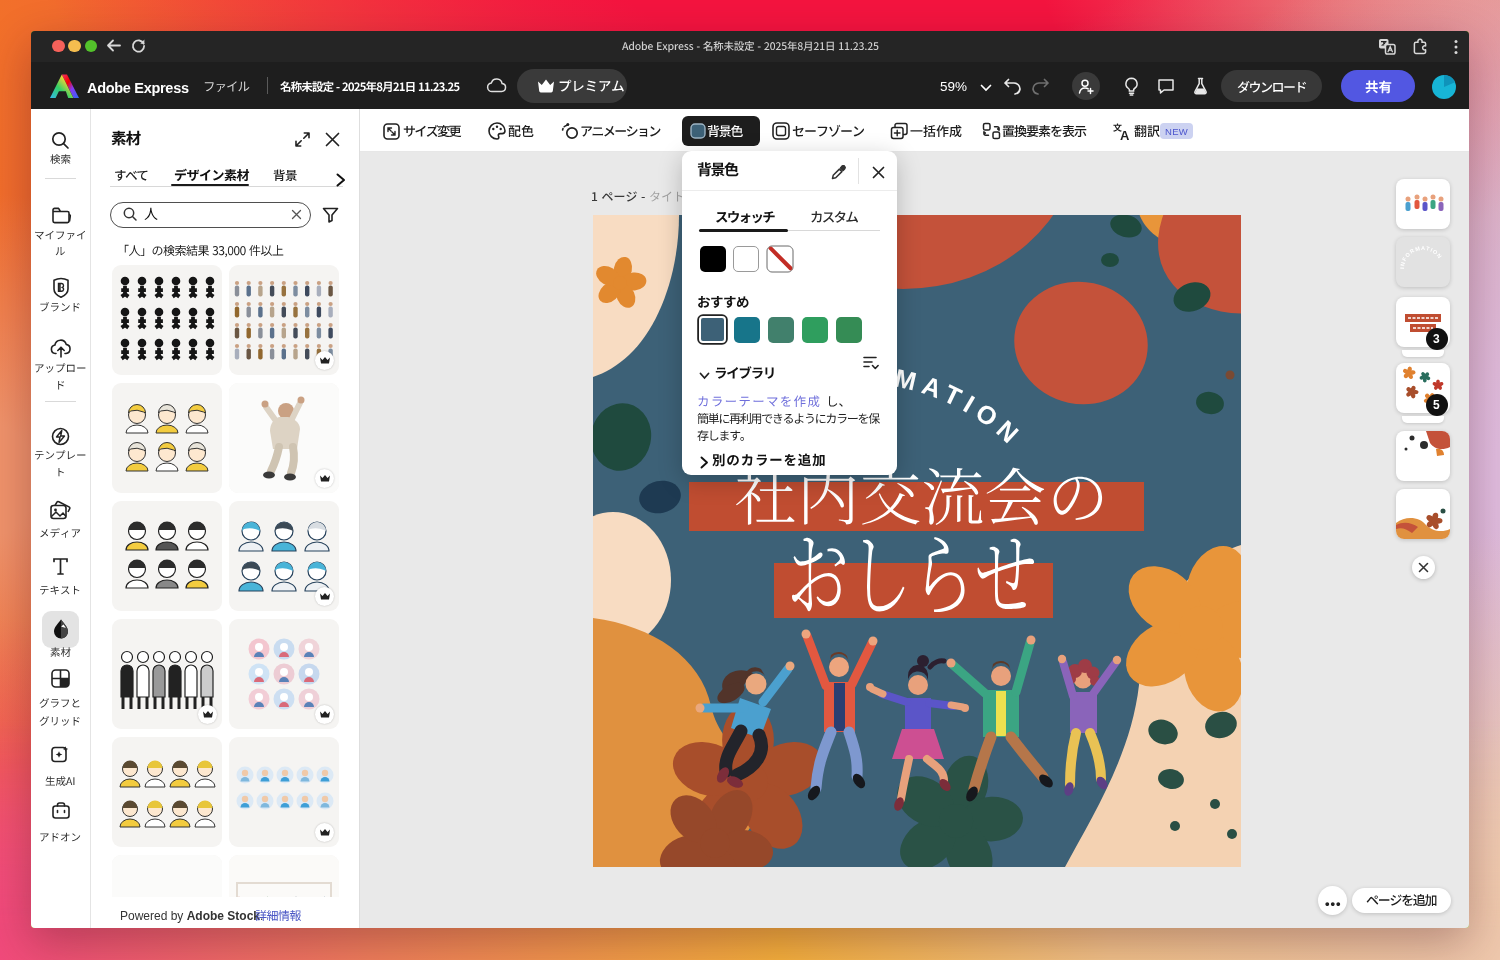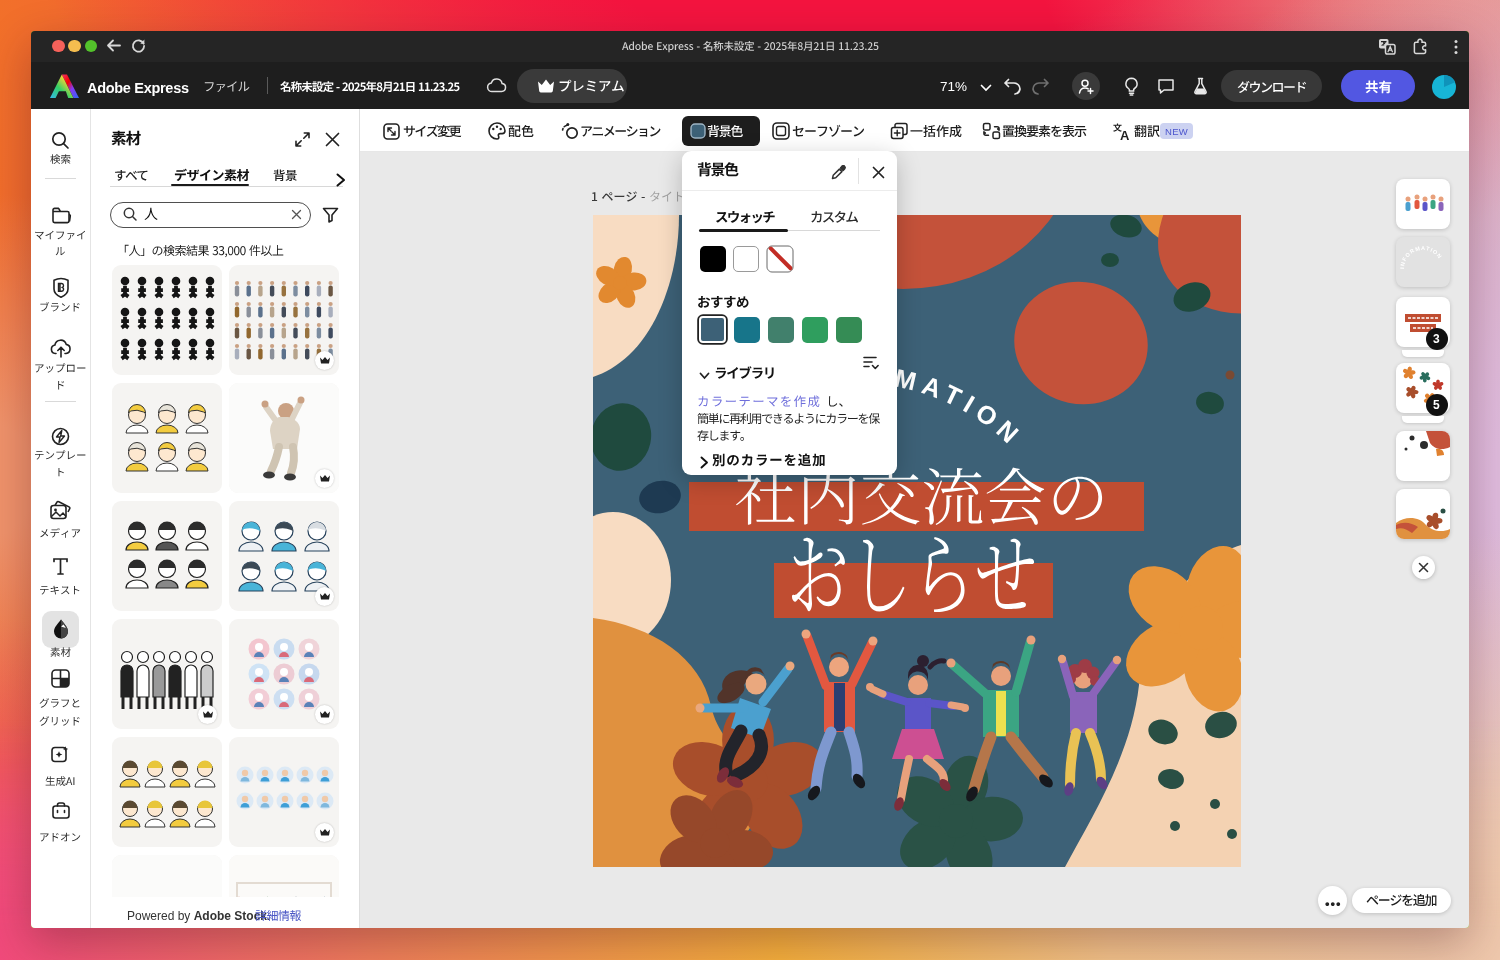--- a/index.html
+++ b/index.html
@@ -89,21 +89,21 @@
   </svg>
   <div class="abs" style="left:56px;top:18px;font-size:14.5px;font-weight:bold;color:#fff;letter-spacing:-.3px">Adobe Express</div>
   <div class="abs" style="left:236px;top:15px;width:1px;height:17px;background:#5a5a5a"></div>
   <svg class="ico" style="left:456px;top:16px" width="20" height="15" viewBox="0 0 20 15">
         <path d="M5.5 13.5h9a4 4 0 0 0 .6-7.96A5.5 5.5 0 0 0 4.4 4.9 4.3 4.3 0 0 0 5.5 13.5z" fill="none" stroke="#e0e0e0" stroke-width="1.5"></path>
       </svg>
   <div class="pill" style="left:486px;top:7px;width:110px;height:34px;background:#3a3a3a"></div>
   <svg class="ico" style="left:506px;top:16px" width="18" height="16" viewBox="0 0 18 16">
         <path d="M1 3.5 4.8 7 9 1.5 13.2 7 17 3.5 15.8 13a1.6 1.6 0 0 1-1.6 1.4H3.8A1.6 1.6 0 0 1 2.2 13z" fill="#fff"></path>
       </svg>
-  <div class="abs" style="left:909px;top:17px;font-size:13.5px;color:#fff">71%</div>
+  <div class="abs" style="left:909px;top:17px;font-size:13.5px;color:#fff">59%</div>
   <svg class="ico" style="left:949px;top:22px" width="12" height="8" viewBox="0 0 12 8">
         <path d="M1.5 1.5 6 6l4.5-4.5" stroke="#fff" stroke-width="1.7" fill="none" stroke-linecap="round"></path>
       </svg>
   <svg class="ico" style="left:972px;top:16px" width="19" height="17" viewBox="0 0 19 17">
         <path d="M5.5 1.5 2 5l3.5 3.5M2 5h9a6 6 0 0 1 6 6 6 6 0 0 1-5 5" stroke="#e8e8e8" stroke-width="1.7" fill="none" stroke-linecap="round" stroke-linejoin="round"></path>
       </svg>
   <svg class="ico" style="left:1000px;top:16px" width="19" height="17" viewBox="0 0 19 17">
         <path d="M13.5 1.5 17 5l-3.5 3.5M17 5H8a6 6 0 0 0-6 6 6 6 0 0 0 5 5" stroke="#6f6f6f" stroke-width="1.7" fill="none" stroke-linecap="round" stroke-linejoin="round"></path>
       </svg>
   <div class="abs" style="left:1041px;top:10px;width:28px;height:28px;border-radius:50%;background:#3a3a3a"></div>
@@ -544,21 +544,21 @@
           <circle cx="67.0" cy="44" r="2.2" fill="#47586b"></circle>
           <path d="M67.0 46.4 v5.4 M65.3 51.8 l1.7 -1.2 l1.7 1.2 M65.1 48.6 h3.8" stroke="#47586b" stroke-width="1.9" fill="none"></path>
           <circle cx="76.5" cy="47" r="2.2" fill="#c07a8a"></circle>
           <path d="M76.5 49.4 v5.4 M74.8 54.8 l1.7 -1.2 l1.7 1.2 M74.6 51.6 h3.8" stroke="#c07a8a" stroke-width="1.9" fill="none"></path>
           <circle cx="86.0" cy="50" r="2.2" fill="#c05a4a"></circle>
           <path d="M86.0 52.4 v5.4 M84.3 57.8 l1.7 -1.2 l1.7 1.2 M84.1 54.6 h3.8" stroke="#c05a4a" stroke-width="1.9" fill="none"></path>
           <circle cx="95.5" cy="44" r="2.2" fill="#4a6b8a"></circle>
           <path d="M95.5 46.4 v5.4 M93.8 51.8 l1.7 -1.2 l1.7 1.2 M93.6 48.6 h3.8" stroke="#4a6b8a" stroke-width="1.9" fill="none"></path>
         </svg></div>
   <div class="abs" style="left:0;top:788px;width:269px;height:31px;background:#fff"></div>
-  <div class="abs" style="left:36px;top:800px;font-size:12px;color:#333">Powered by <b>Adobe Stock</b>.</div>
+  <div class="abs" style="left:29px;top:800px;font-size:12px;color:#333">Powered by <b>Adobe Stock</b>.</div>
 </div>
 
 <div class="toolbar">
   <svg class="ico" style="left:23px;top:14px" width="17" height="17" viewBox="0 0 17 17">
         <rect x="1" y="1" width="15" height="15" rx="3.5" fill="none" stroke="#222" stroke-width="1.6"></rect>
         <path d="M5 8.5V5h3.5M12 8.5V12H8.5M5 5l3 3M12 12 9 9" stroke="#222" stroke-width="1.4" fill="none" stroke-linecap="round"></path>
       </svg>
   <svg class="ico" style="left:128px;top:13px" width="18" height="18" viewBox="0 0 18 18">
         <path d="M9 1a8 8 0 1 0 .01 16c1.2 0 1.8-.8 1.8-1.7 0-.8-.5-1.2-.5-2 0-1 .8-1.7 1.8-1.7h2A2.9 2.9 0 0 0 17 8.7 8 8 0 0 0 9 1z" fill="none" stroke="#222" stroke-width="1.6"></path>
         <circle cx="5.3" cy="7" r="1.2" fill="#222"></circle>

